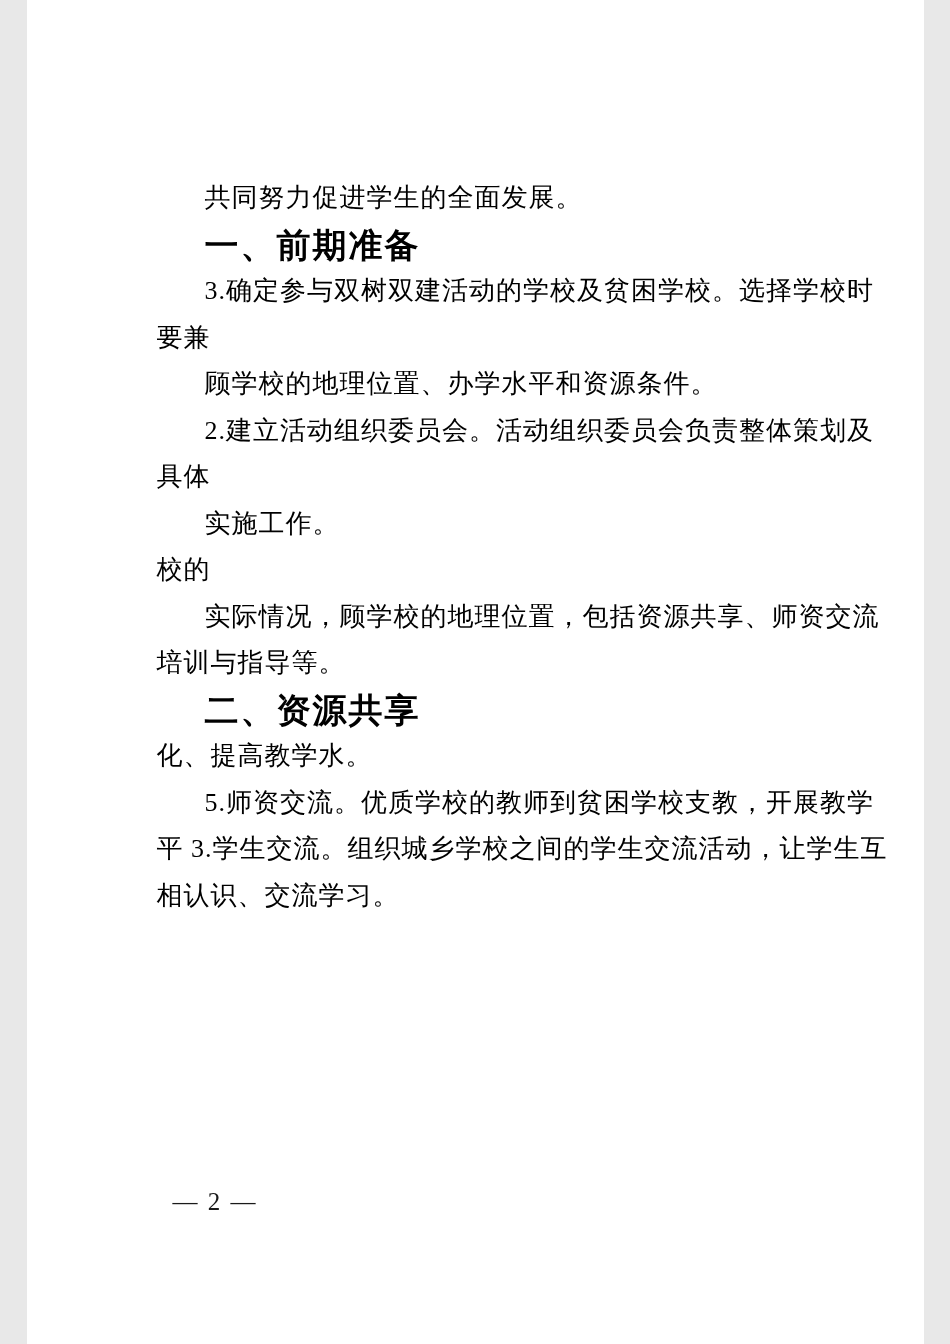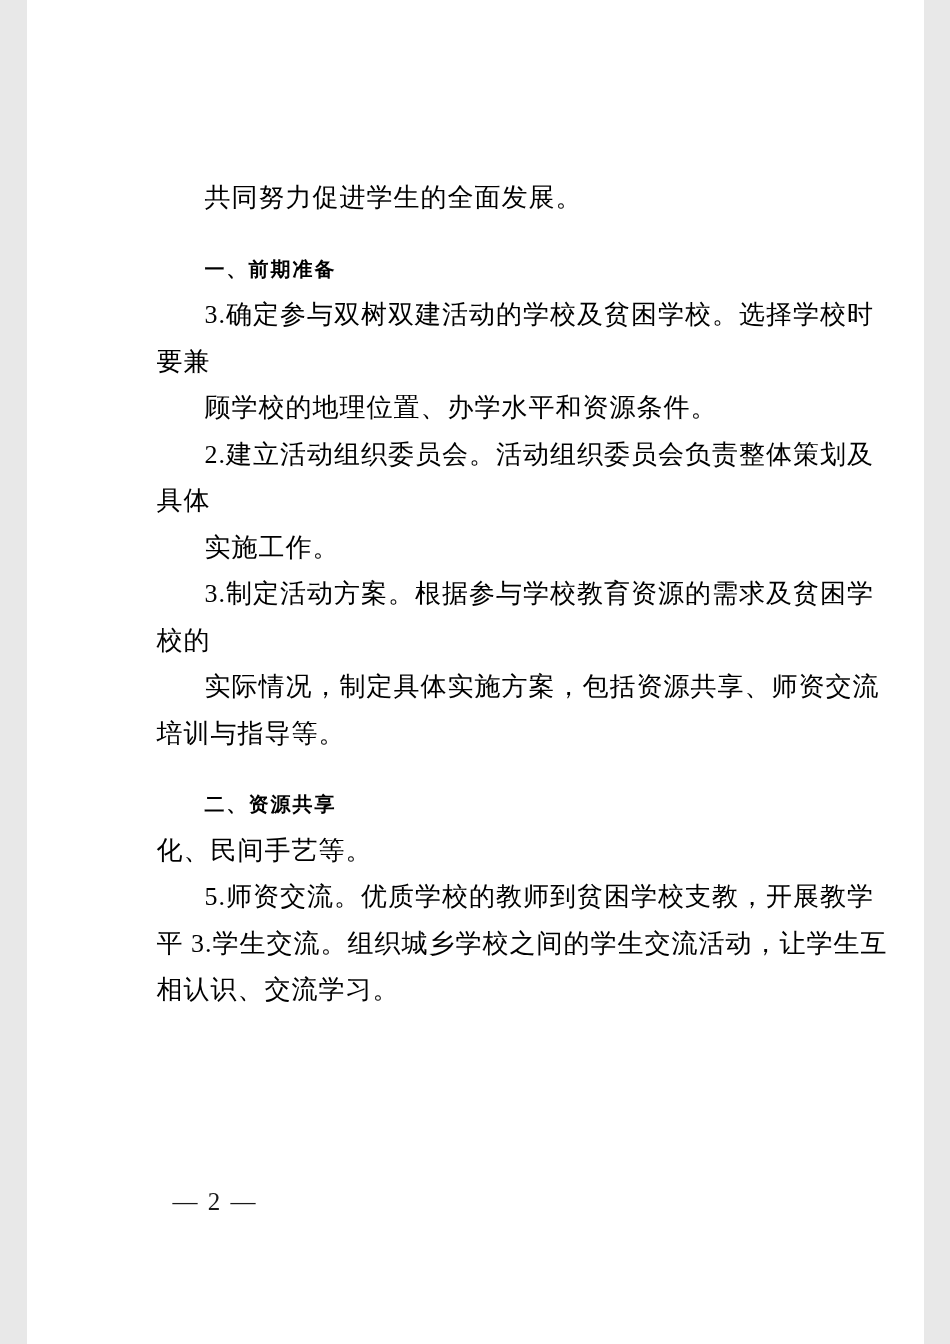--- a/index.html
+++ b/index.html
@@ -26,23 +26,22 @@
     font-size: 26px;
     letter-spacing: 1px;
     white-space: nowrap;
   }
   .line.indent {
     padding-left: 48px;
   }
   .line.heading {
     font-family: "Liberation Sans", sans-serif;
     font-weight: bold;
-    font-size: 20px;
+    font-size: 34px;
     letter-spacing: 2px;
-    margin-top: 24px;
   }
   .footer {
     position: absolute;
     left: 146px;
     top: 1184px;
     height: 36px;
     line-height: 36px;
     font-size: 25px;
     letter-spacing: 2px;
     font-family: "Liberation Serif", serif;
@@ -55,26 +54,25 @@
 <div class="page" style="background: rgb(255, 255, 255); color: rgb(0, 0, 0);">
   <div class="text-block">
       <div class="line indent">共同努力促进学生的全面发展。</div>
       <div class="line indent heading">一、前期准备</div>
       <div class="line indent">3.确定参与双树双建活动的学校及贫困学校。选择学校时</div>
       <div class="line">要兼</div>
       <div class="line indent">顾学校的地理位置、办学水平和资源条件。</div>
       <div class="line indent">2.建立活动组织委员会。活动组织委员会负责整体策划及</div>
       <div class="line">具体</div>
       <div class="line indent">实施工作。</div>
-      <div class="line indent">3.制定活动方案。根据参与学校教育资源的需求及贫困学</div>
       <div class="line">校的</div>
-      <div class="line indent">实际情况，制定具体实施方案，包括资源共享、师资交流</div>
+      <div class="line indent">实际情况，顾学校的地理位置，包括资源共享、师资交流</div>
       <div class="line">培训与指导等。</div>
       <div class="line indent heading">二、资源共享</div>
-      <div class="line">化、民间手艺等。</div>
+      <div class="line">化、提高教学水。</div>
       <div class="line indent">5.师资交流。优质学校的教师到贫困学校支教，开展教学</div>
       <div class="line">平 3.学生交流。组织城乡学校之间的学生交流活动，让学生互</div>
       <div class="line">相认识、交流学习。</div>
     </div>
   <div class="footer">
     <span>— 2 —</span>
   </div>
 </div>
 
 </body></html>

